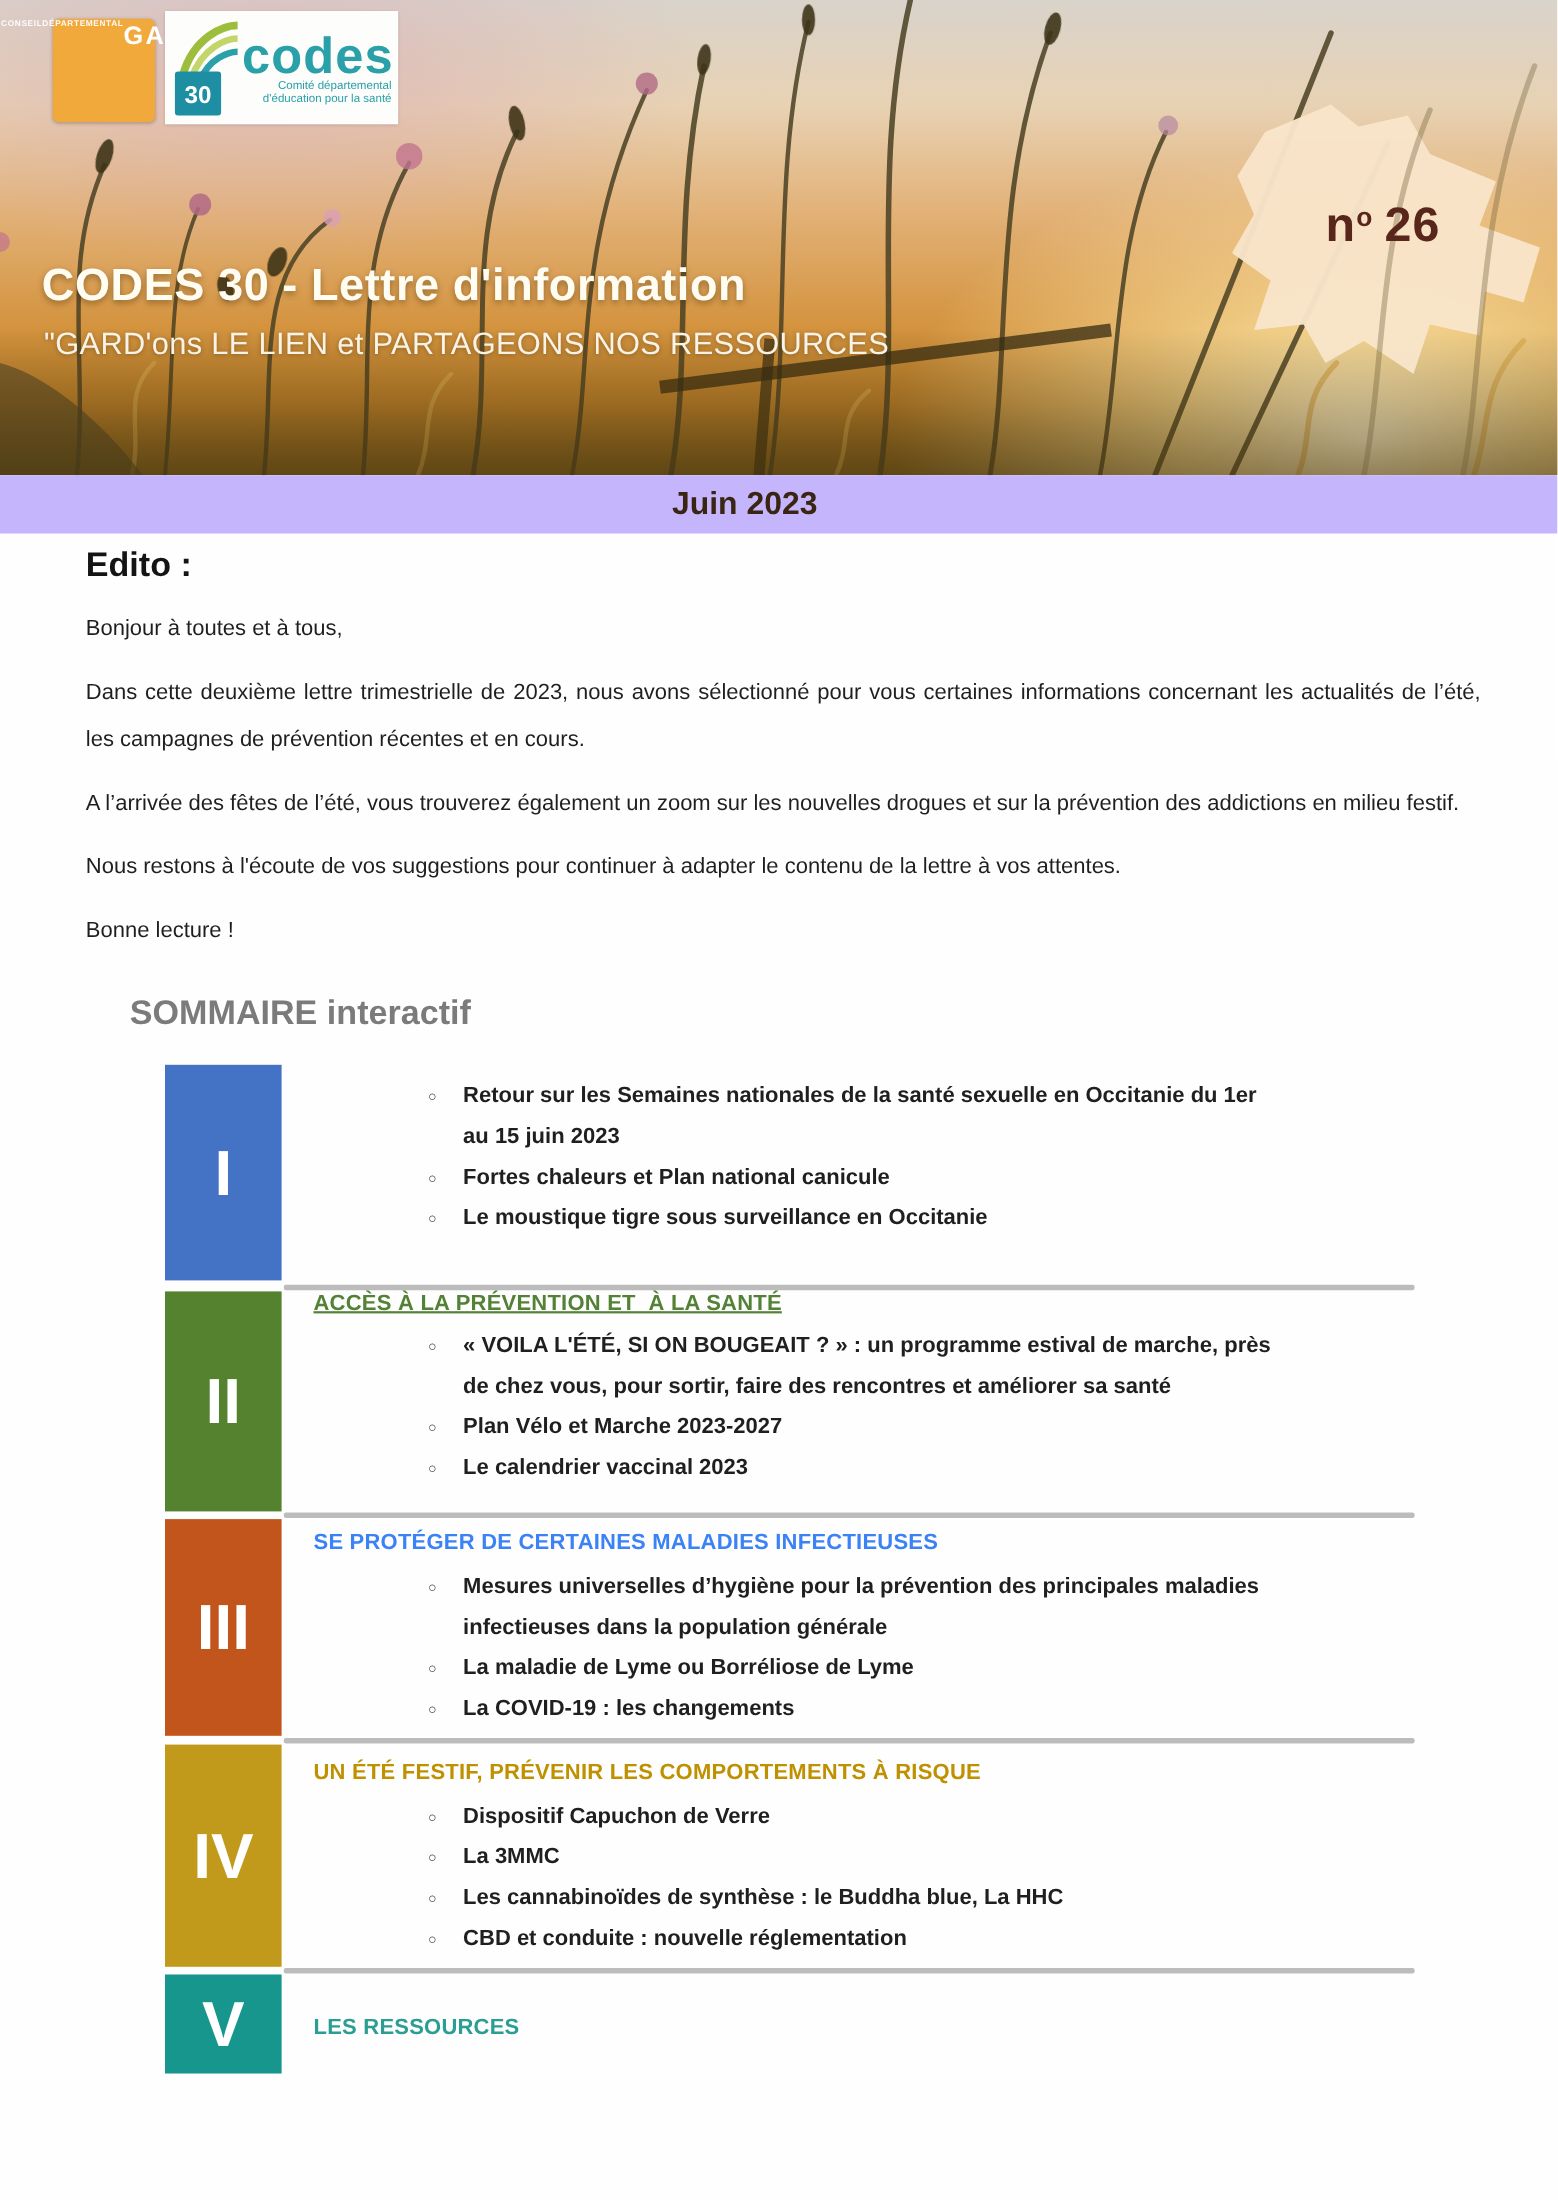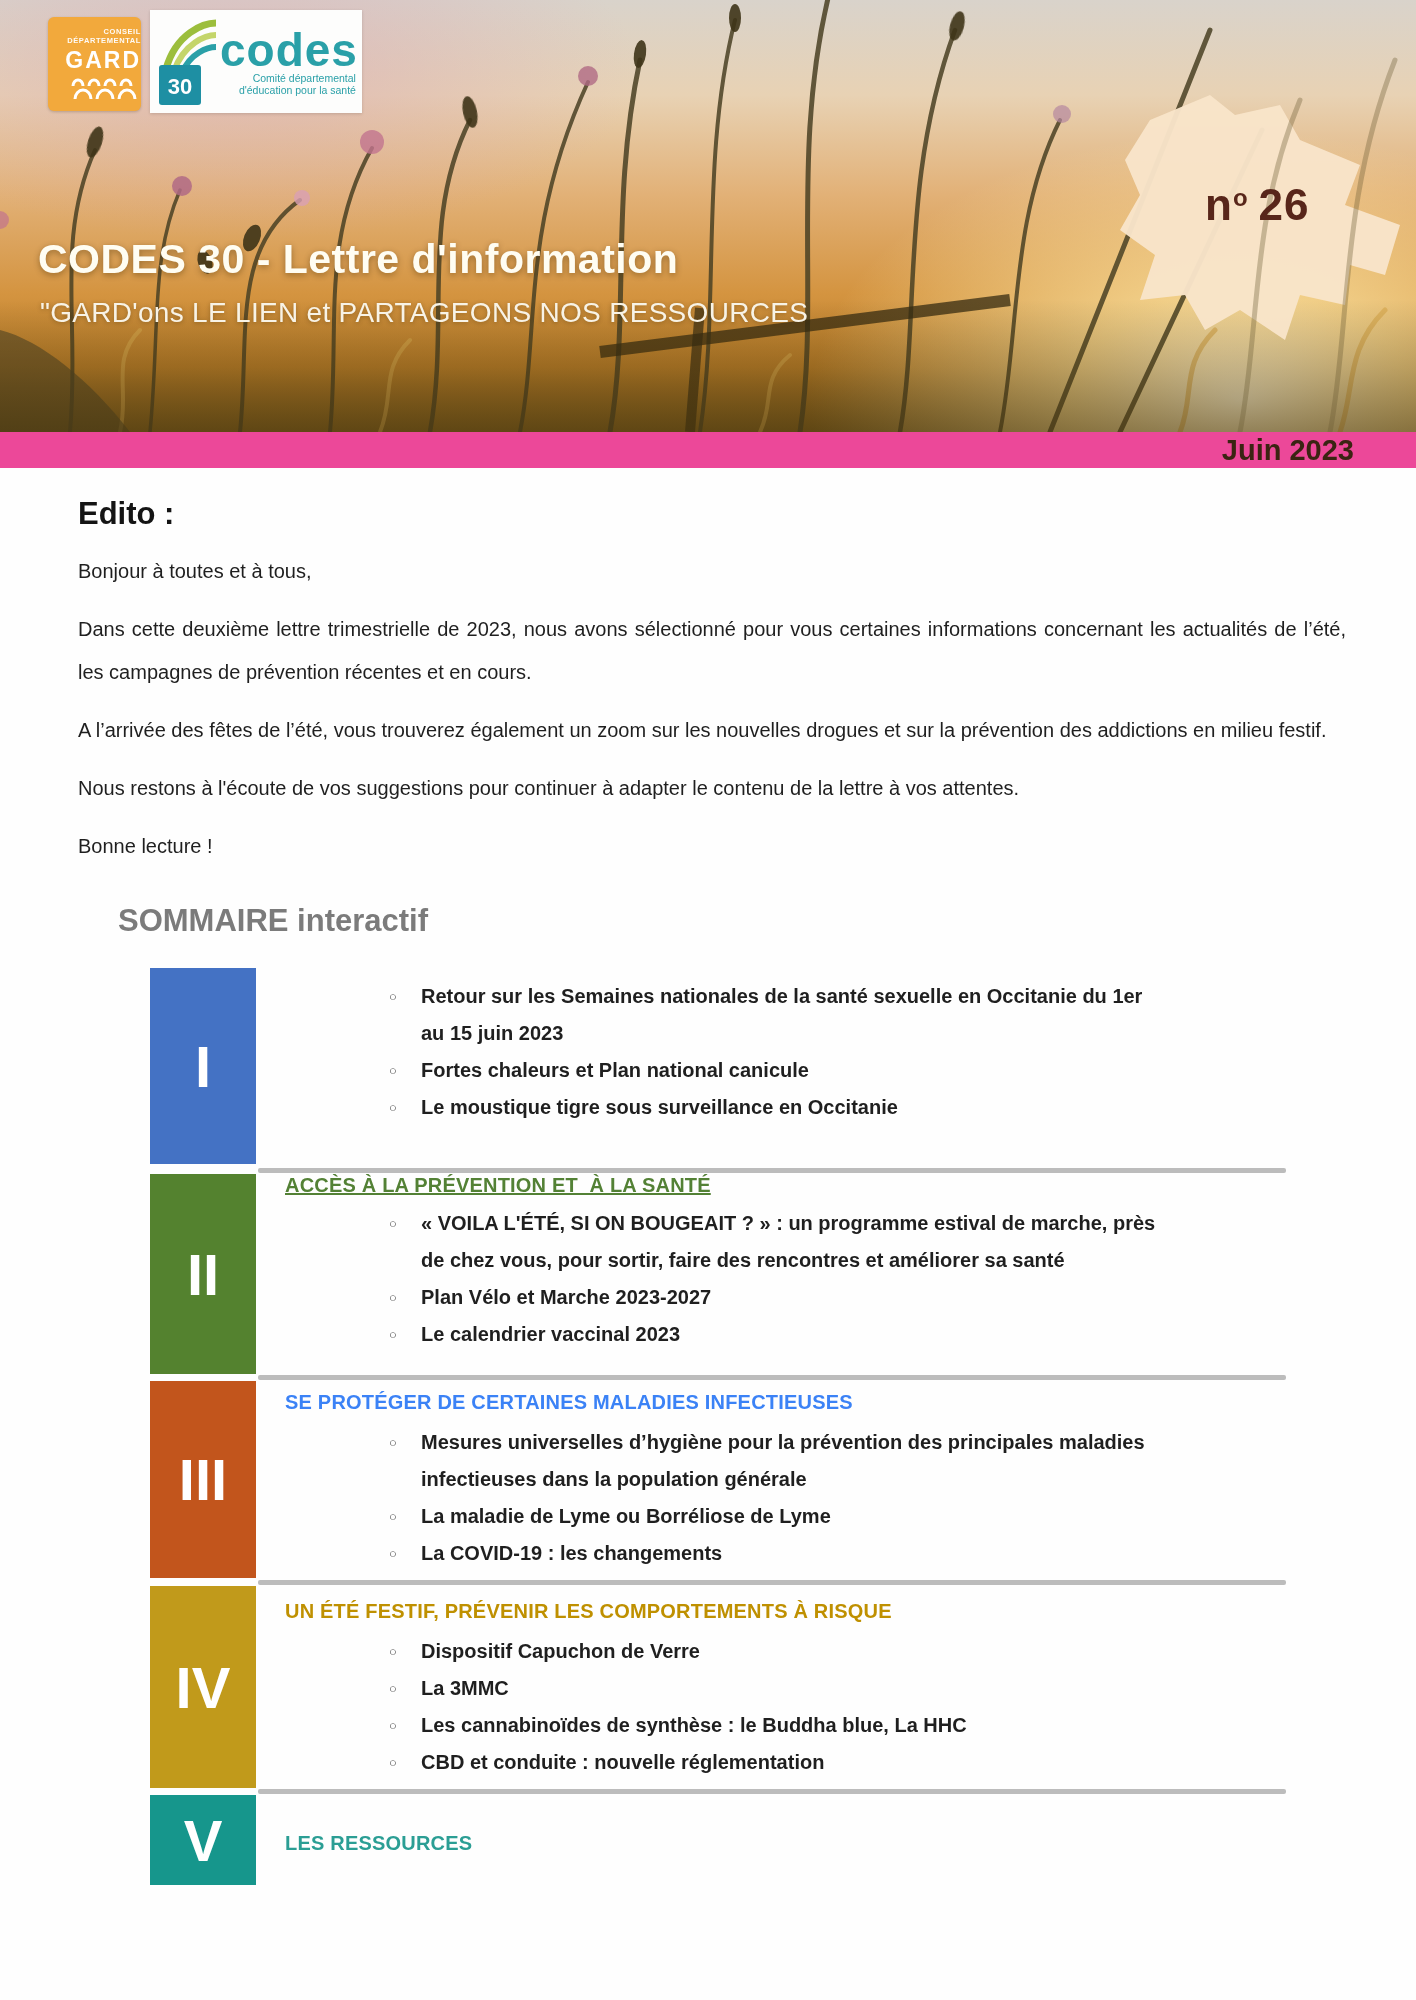--- a/index.html
+++ b/index.html
@@ -16,36 +16,36 @@
     color:#f8f3e6; letter-spacing:.3px; text-shadow:0 1px 4px rgba(70,45,0,.4); white-space:nowrap; }
 
   
   .issue-text { position:absolute; left:1205px; top:180px; width:180px; font-size:44px; font-weight:700;
     color:#58261a; letter-spacing:1px; }
   .issue-text sup { font-size:24px; vertical-align:14px; }
   .issue-text .num { margin-left:10px; }
 
   
   .logo-gard { position:absolute; left:48px; top:17px; width:93px; height:94px; background:#f2a93c;
-    border-radius:6px; display:flex; flex-direction:column; align-items:flex-end; justify-content:center;
+    border-radius:6px; display:flex; flex-direction:row; align-items:flex-start; justify-content:center;
     color:#fff; text-align:center; box-shadow:0 1px 3px rgba(0,0,0,.2); }
   .lg-small { font-size:7.5px; font-weight:700; letter-spacing:.6px; line-height:9px; opacity:.95; }
   .lg-name { font-size:23px; font-weight:700; letter-spacing:2px; margin:2px 0 3px; }
 
   
   .logo-codes { position:absolute; left:150px; top:10px; width:212px; height:103px; background:#fdfdfc;
     display:flex; align-items:center; padding:4px 6px; box-shadow:0 1px 3px rgba(0,0,0,.15); }
   .lc-left { position:relative; width:62px; height:94px; flex:0 0 auto; }
   .lc-right { flex:1; padding-left:2px; }
   .codes-word { font-size:46px; font-weight:600; color:#2aa0a8; letter-spacing:1px; line-height:44px; }
   .codes-tagline { font-size:10.5px; color:#2aa0a8; line-height:12px; text-align:right; padding-right:2px; }
 
   
-  .date-band { position:absolute; left:0; top:432px; width:1416px; height:36px; background:#ec4899;
-    display:flex; align-items:center; justify-content:flex-end; padding-right:62px; }
+  .date-band { position:absolute; left:0; top:432px; width:1416px; height:53px; background:#c4b5fd;
+    display:flex; align-items:center; justify-content:center; padding-right:62px; }
   .date-band span { font-size:29px; font-weight:700; color:#3a2412; }
 
   
   .edito { position:absolute; left:78px; top:496px; width:1268px; }
   .edito h2 { font-size:31px; font-weight:700; color:#141414; margin-bottom:18px; }
   .edito p { font-size:20px; color:#1f1f1f; line-height:43px; text-align:justify; margin-bottom:15px; }
 
   
   .sommaire-title { position:absolute; left:118px; top:903px; font-size:31px; font-weight:700; color:#7b7b7b; }
 

